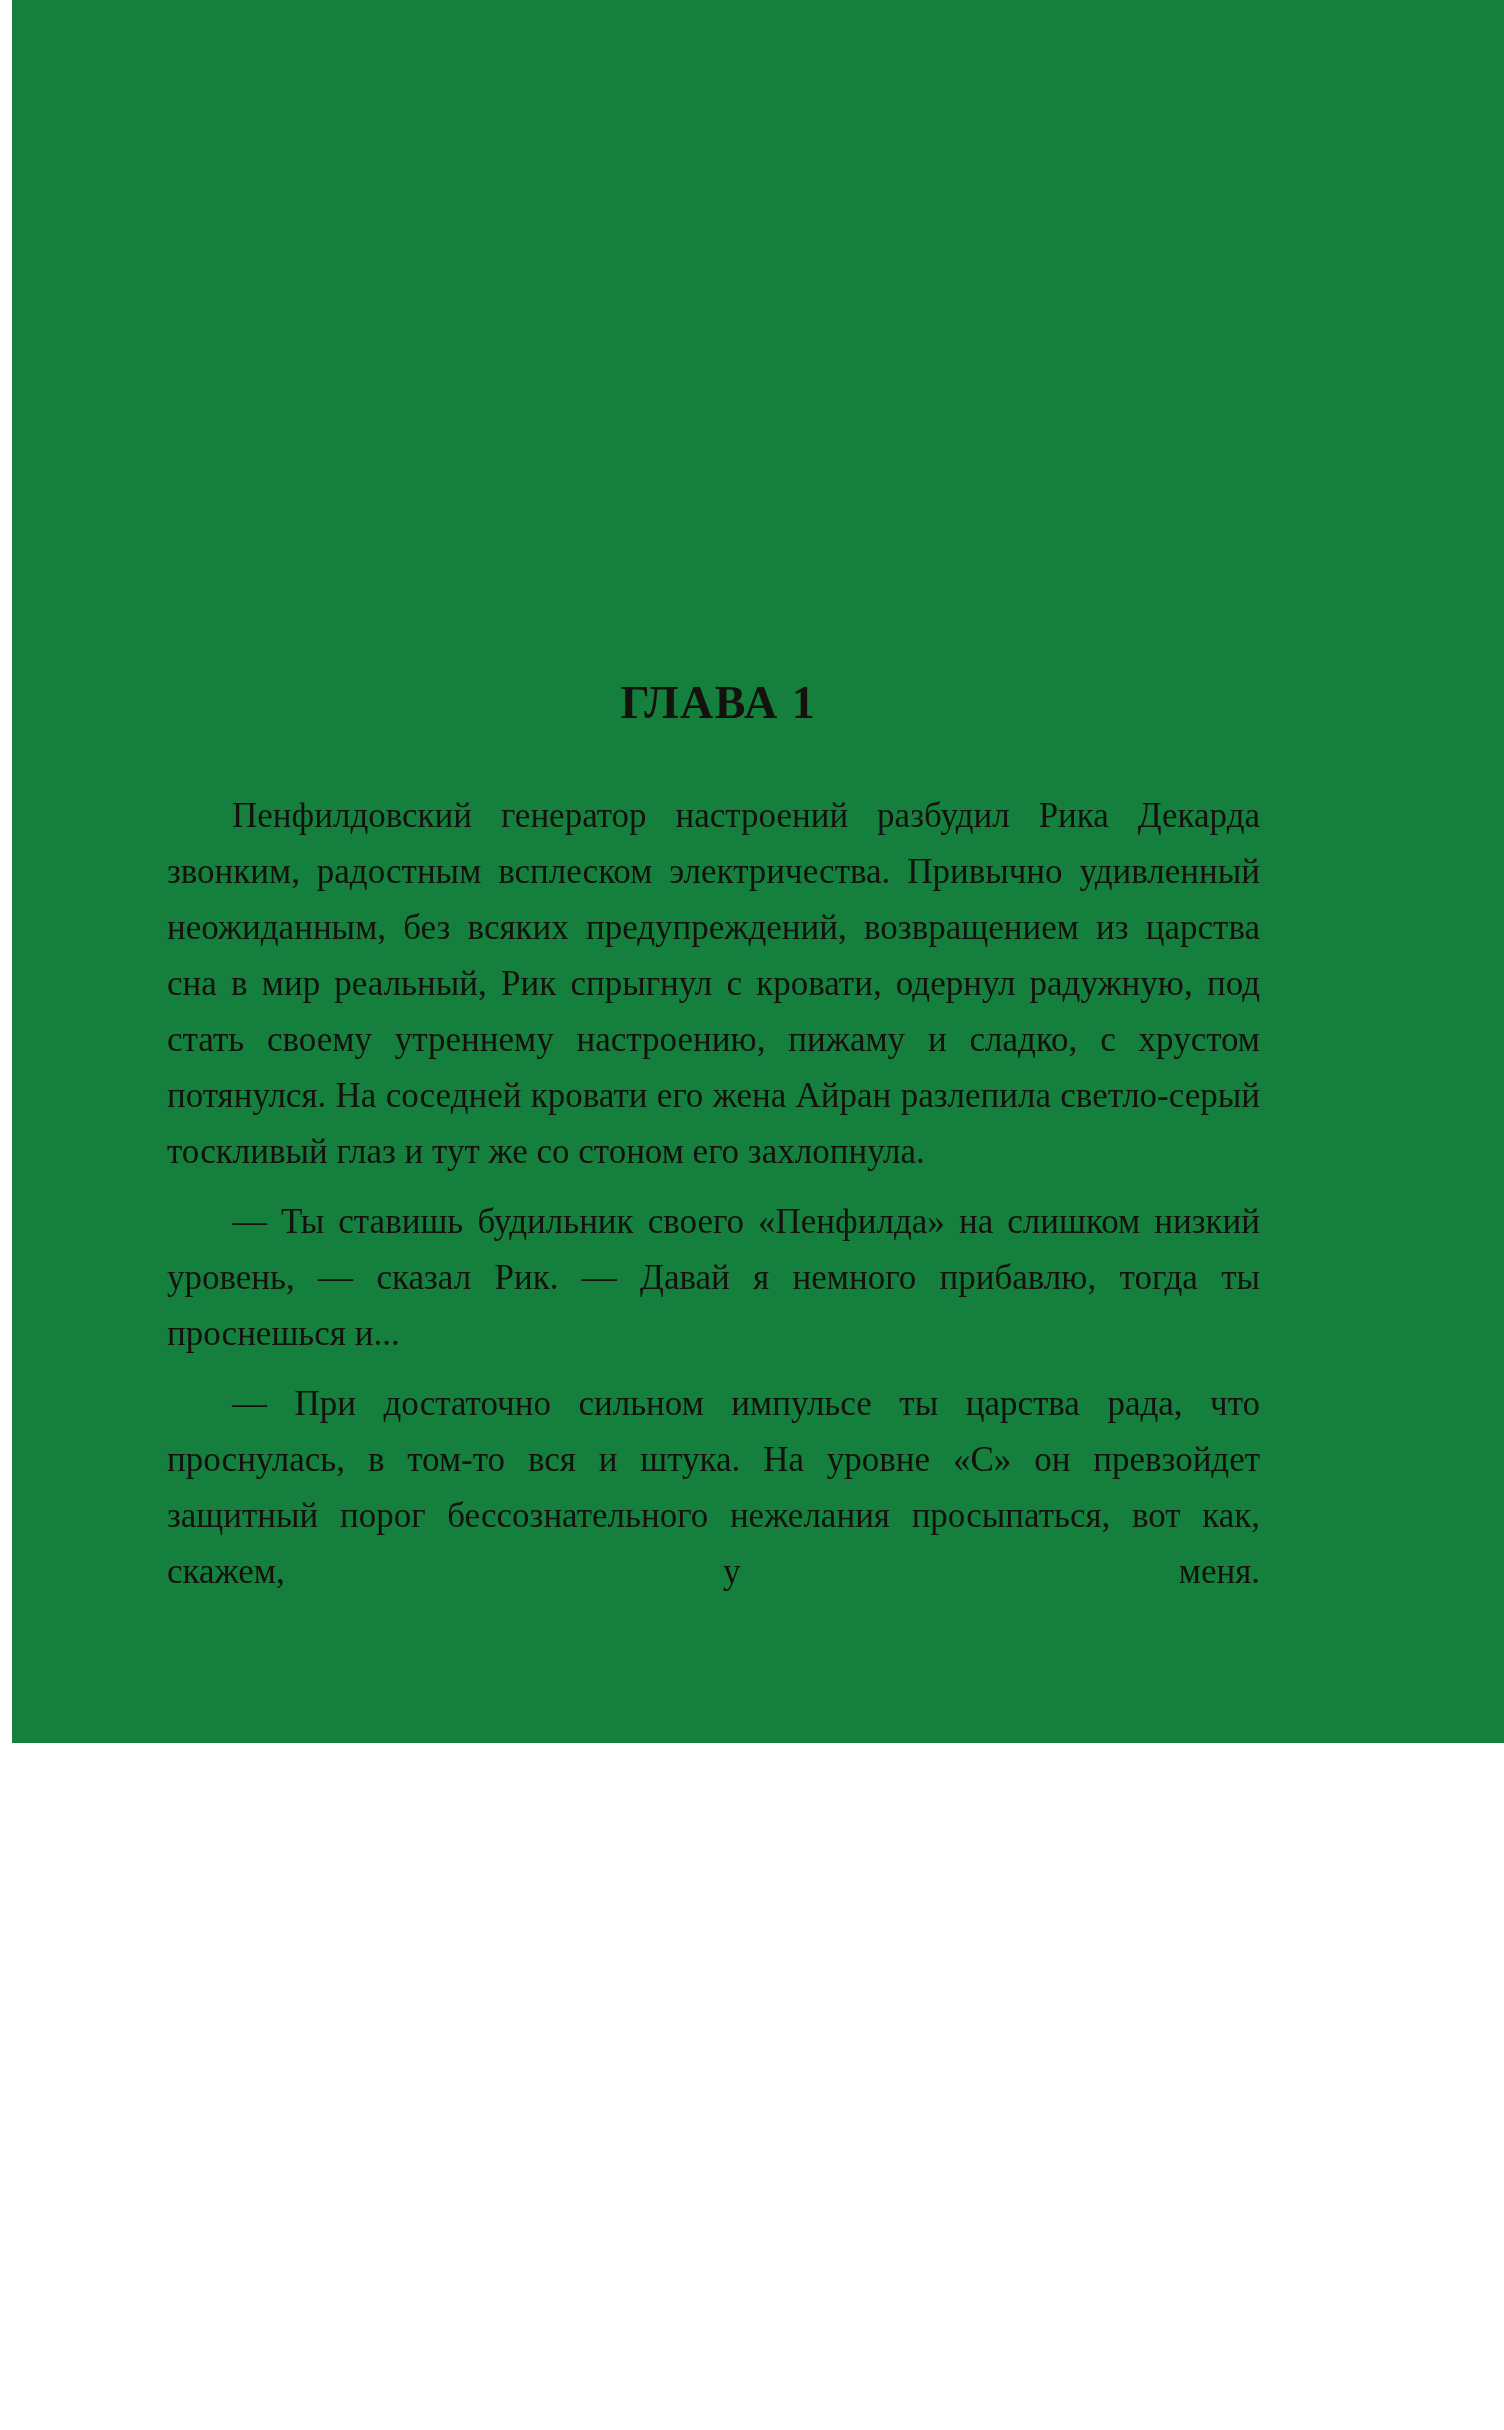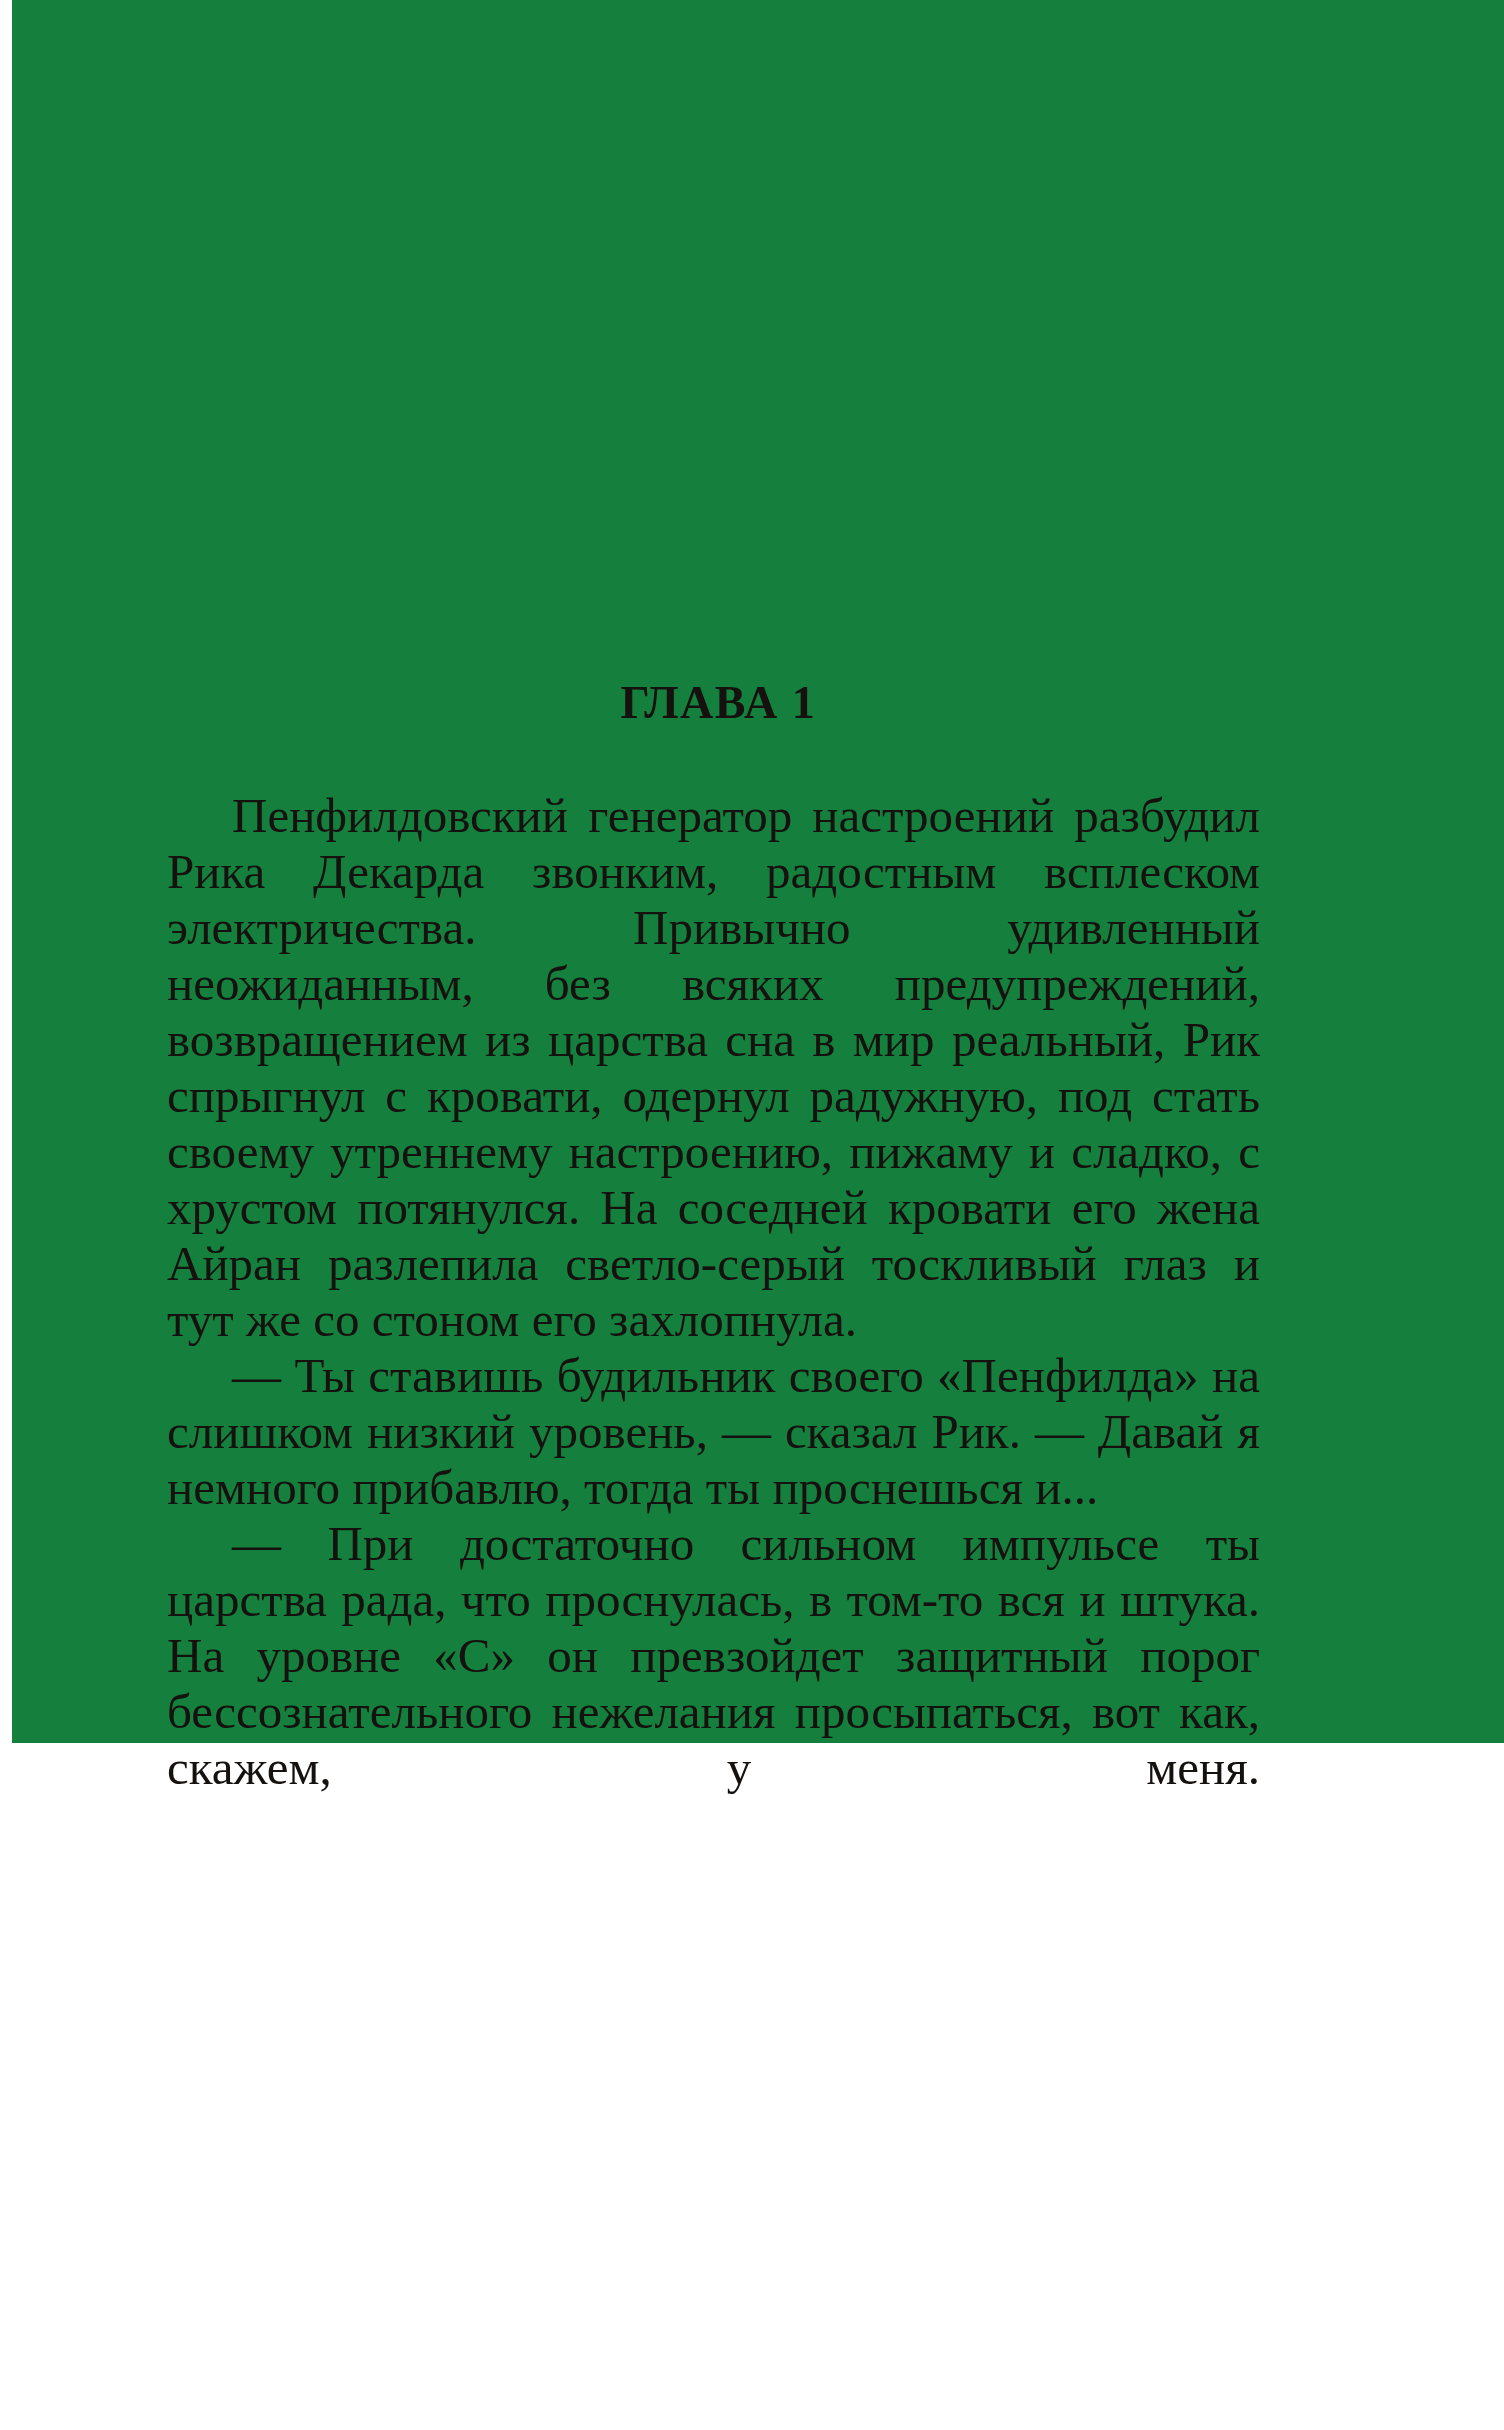--- a/index.html
+++ b/index.html
@@ -33,30 +33,30 @@
   .chapter-title {
     font-size: 46px;
     font-weight: bold;
     letter-spacing: 1.5px;
     text-align: center;
     margin: 0 0 59px 0;
     padding-left: 9.8px;
     font-family: "Liberation Serif", "DejaVu Serif", serif;
   }
   .para {
-    font-size: 49px;
+    font-size: 35px;
     line-height: 56px;
     text-align: justify;
     text-justify: inter-word;
     margin: 0;
     text-indent: 65px;
     hyphens: manual;
   }
   .para + .para {
-    margin-top: 0;
+    margin-top: 14px;
   }
   .para:last-child::after {
     content: "";
     display: inline-block;
     width: 100%;
   }
 </style>
 </head>
 <body>
 

